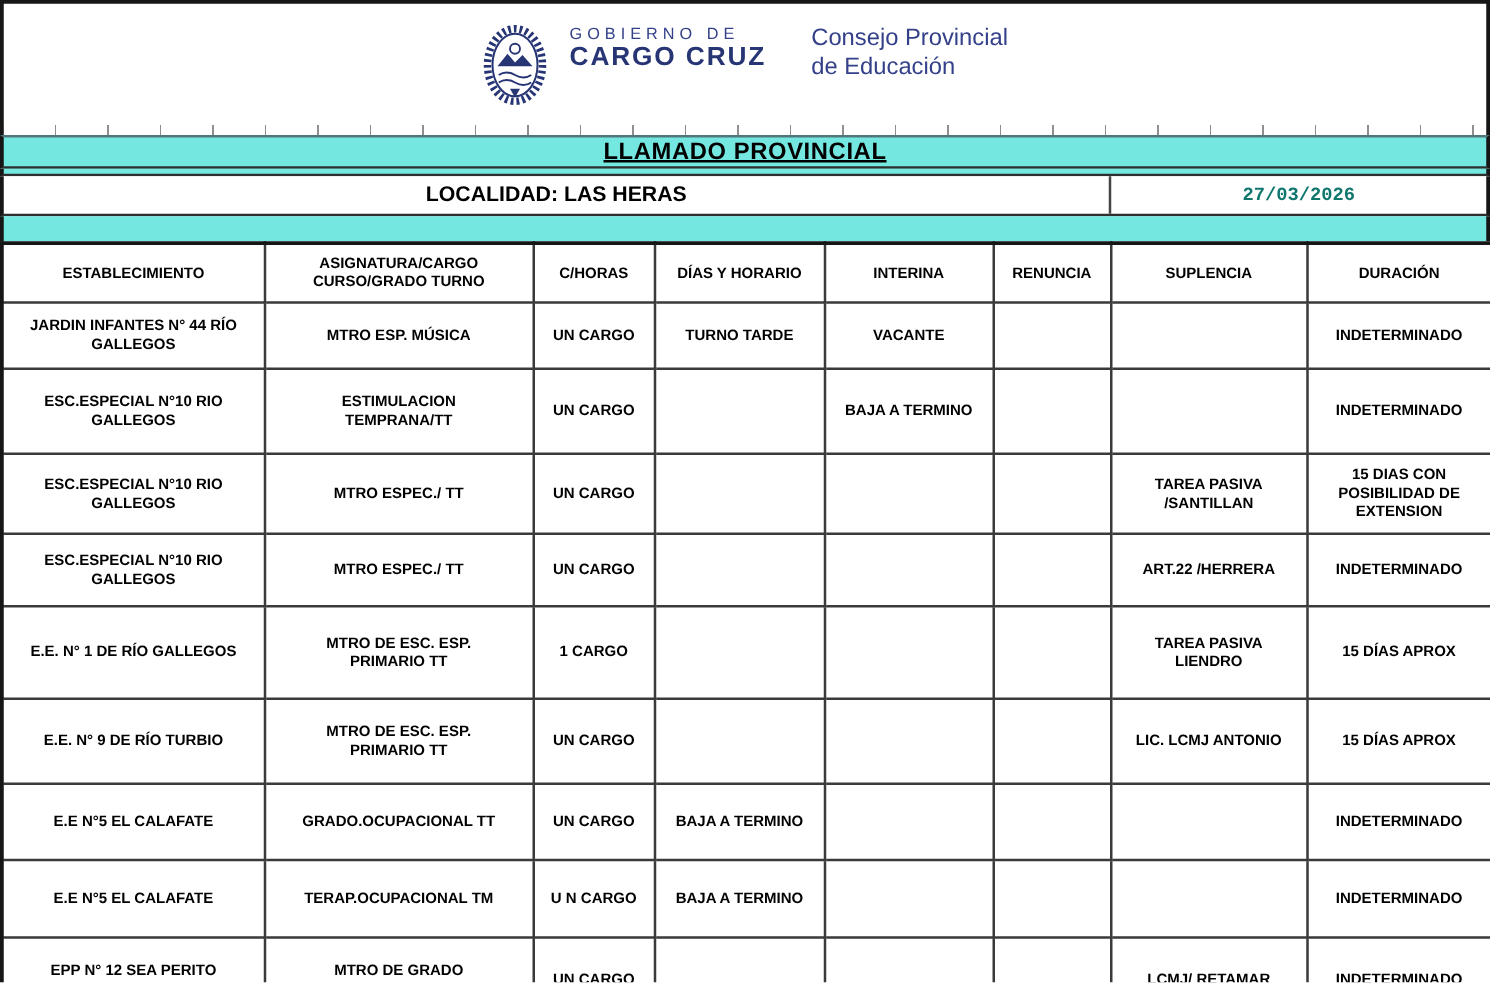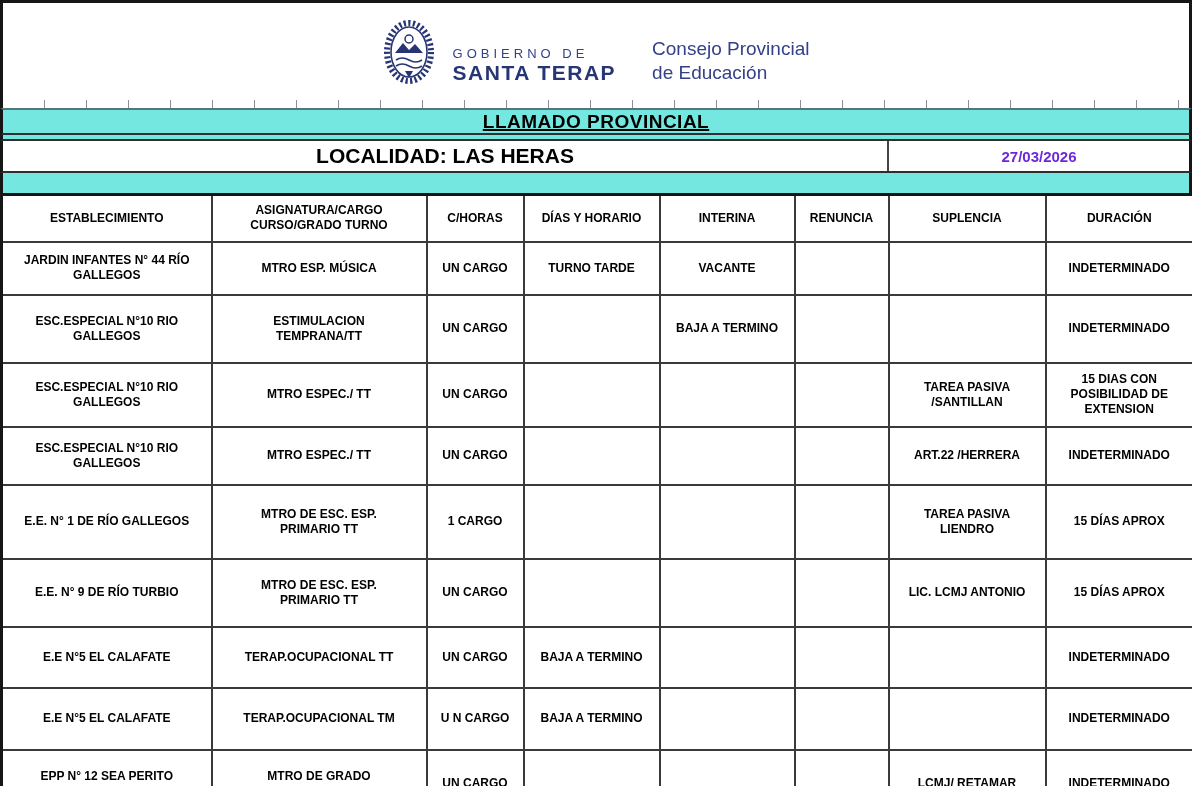--- a/index.html
+++ b/index.html
@@ -17,21 +17,21 @@
   
   .masthead {
     height: 100px;
     border: 3px solid #161616;
     border-bottom: none;
     background: #ffffff;
     display: flex;
     align-items: center;
     justify-content: center;
   }
-  .logo-group { display: flex; align-items: flex-end; gap: 18px; }
+  .logo-group { display: flex; align-items: flex-start; gap: 18px; }
   .crest { width: 52px; height: 66px; flex: 0 0 auto; }
   .gob-block { text-align: left; padding-right: 10px; }
   .gob-line1 {
     font-size: 13px; letter-spacing: 4px; font-weight: 500;
     color: var(--navy_mid, #344089);
   }
   .gob-line2 {
     font-size: 21px; font-weight: bold; letter-spacing: 1.5px;
     color: var(--navy_dark, #273575);
   }
@@ -79,27 +79,27 @@
     height: 32px;
     display: flex;
     border-bottom: 2px solid #2f2f2f;
     border-left: 3px solid #161616;
     border-right: 3px solid #161616;
     background: #ffffff;
   }
   .loc-cell {
     width: 884px;
     display: flex; align-items: center; justify-content: center;
-    font-size: 21px; font-weight: bold; color: #000;
+    font-size: 17px; font-weight: bold; color: #000;
   }
   .date-cell {
     flex: 1;
     border-left: 2px solid #444;
     display: flex; align-items: center; justify-content: center;
-    font-size: 15px; font-weight: bold; color: #6d28d9;
+    font-size: 15px; font-weight: bold; color: #0f766e; font-family: Liberation Mono, monospace;
   }
 
   .cyan-band {
     height: 20px;
     background: var(--accent_cyan, #74E8E0);
     border-left: 3px solid #161616;
     border-right: 3px solid #161616;
   }
 
   
@@ -152,21 +152,21 @@
         <ellipse cx="26" cy="33" rx="22" ry="29" fill="none" stroke="#273575" stroke-width="6" stroke-dasharray="2.2 2.4"></ellipse>
         <ellipse cx="26" cy="33" rx="18" ry="25" fill="#ffffff" stroke="#273575" stroke-width="1.6"></ellipse>
         <circle cx="26" cy="20" r="4" fill="none" stroke="#273575" stroke-width="1.5"></circle>
         <path d="M12 34 L20 24 L26 31 L32 25 L40 34 Z" fill="#273575"></path>
         <path d="M13 41 q6 -4 13 0 q7 4 13 0" fill="none" stroke="#273575" stroke-width="1.6"></path>
         <path d="M13 47 q6 -4 13 0 q7 4 13 0" fill="none" stroke="#273575" stroke-width="1.6"></path>
         <path d="M22 52 h8 l-4 7 Z" fill="#273575"></path>
       </svg>
       <div class="gob-block">
         <div class="gob-line1">GOBIERNO DE</div>
-        <div class="gob-line2">SANTA TERAP</div>
+        <div class="gob-line2">CARGO CRUZ</div>
       </div>
       <div class="consejo-block">
         <div>Consejo Provincial</div>
         <div>de Educación</div>
       </div>
     </div>
   </div>
 
   <div class="tick-strip"></div>
 
@@ -262,21 +262,21 @@
           <td>MTRO DE ESC. ESP. PRIMARIO TT</td>
           <td>UN CARGO</td>
           <td></td>
           <td></td>
           <td></td>
           <td>LIC. LCMJ ANTONIO</td>
           <td>15 DÍAS APROX</td>
         </tr>
         <tr>
           <td>E.E N°5 EL CALAFATE</td>
-          <td>TERAP.OCUPACIONAL TT</td>
+          <td>GRADO.OCUPACIONAL TT</td>
           <td>UN CARGO</td>
           <td>BAJA A TERMINO</td>
           <td></td>
           <td></td>
           <td></td>
           <td>INDETERMINADO</td>
         </tr>
         <tr>
           <td>E.E N°5 EL CALAFATE</td>
           <td>TERAP.OCUPACIONAL TM</td>

